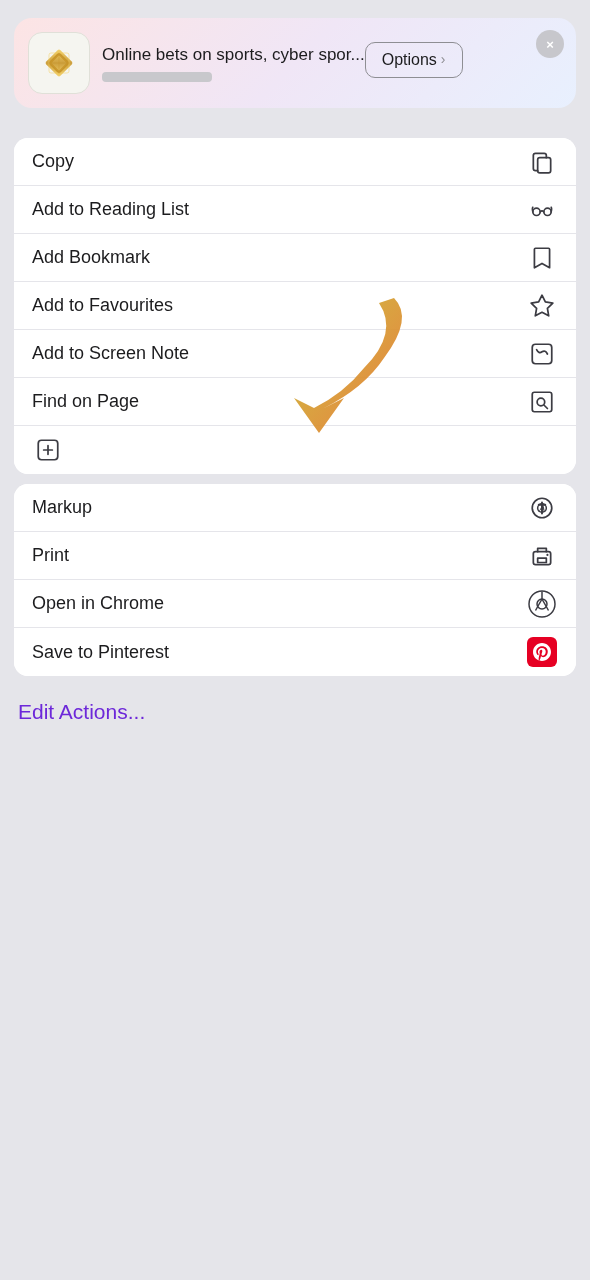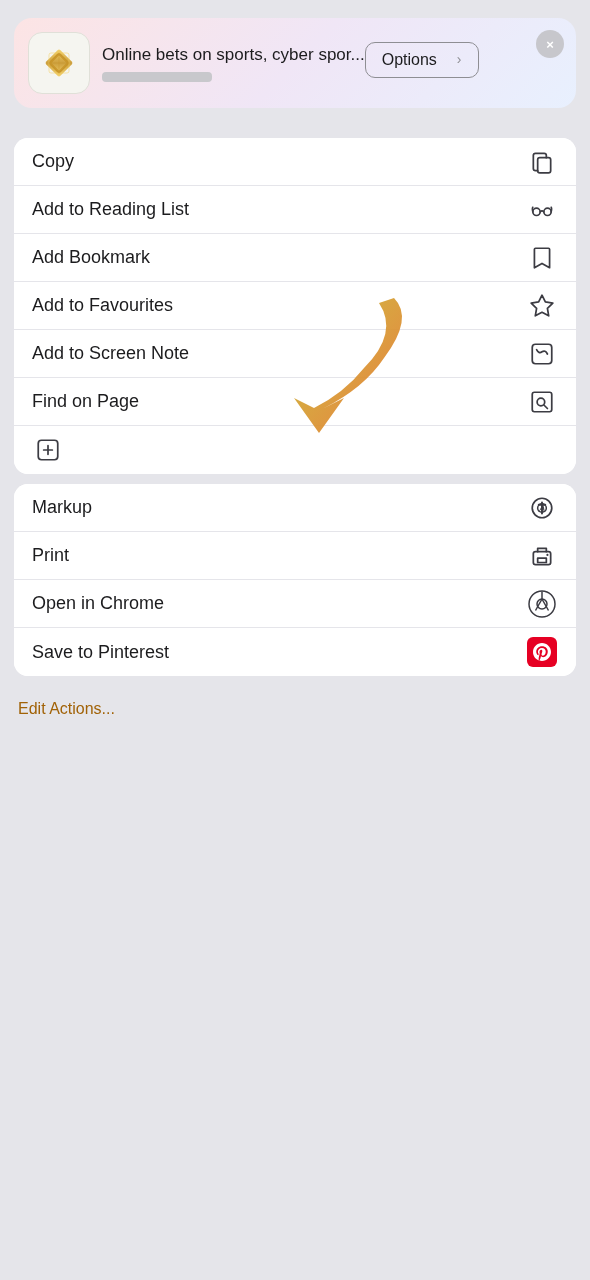--- a/index.html
+++ b/index.html
@@ -83,21 +83,21 @@
       border: 1.5px solid #8e8e93;
       border-radius: 10px;
       padding: 8px 16px;
       background: transparent;
       font-size: 16px;
       font-weight: 500;
       color: #1c1c1e;
       cursor: pointer;
       display: flex;
       align-items: flex-start;
-      gap: 20px;
+      gap: 4px;
     }
     .options-btn .chevron {
       font-size: 14px;
       color: #8e8e93;
     }
 
     
     .section-gap {
       height: 20px;
     }
@@ -138,22 +138,22 @@
     }
 
     
     .edit-actions-section {
       margin: 4px 14px 20px 14px;
       padding: 10px 4px;
     }
     .edit-actions-btn {
       background: none;
       border: none;
-      font-size: 16px;
-      color: #a16207;
+      font-size: 21px;
+      color: #6d28d9;
       cursor: pointer;
       font-weight: 400;
     }
 
     
     .icon-svg {
       width: 26px;
       height: 26px;
       stroke: #3c3c43;
       fill: none;

